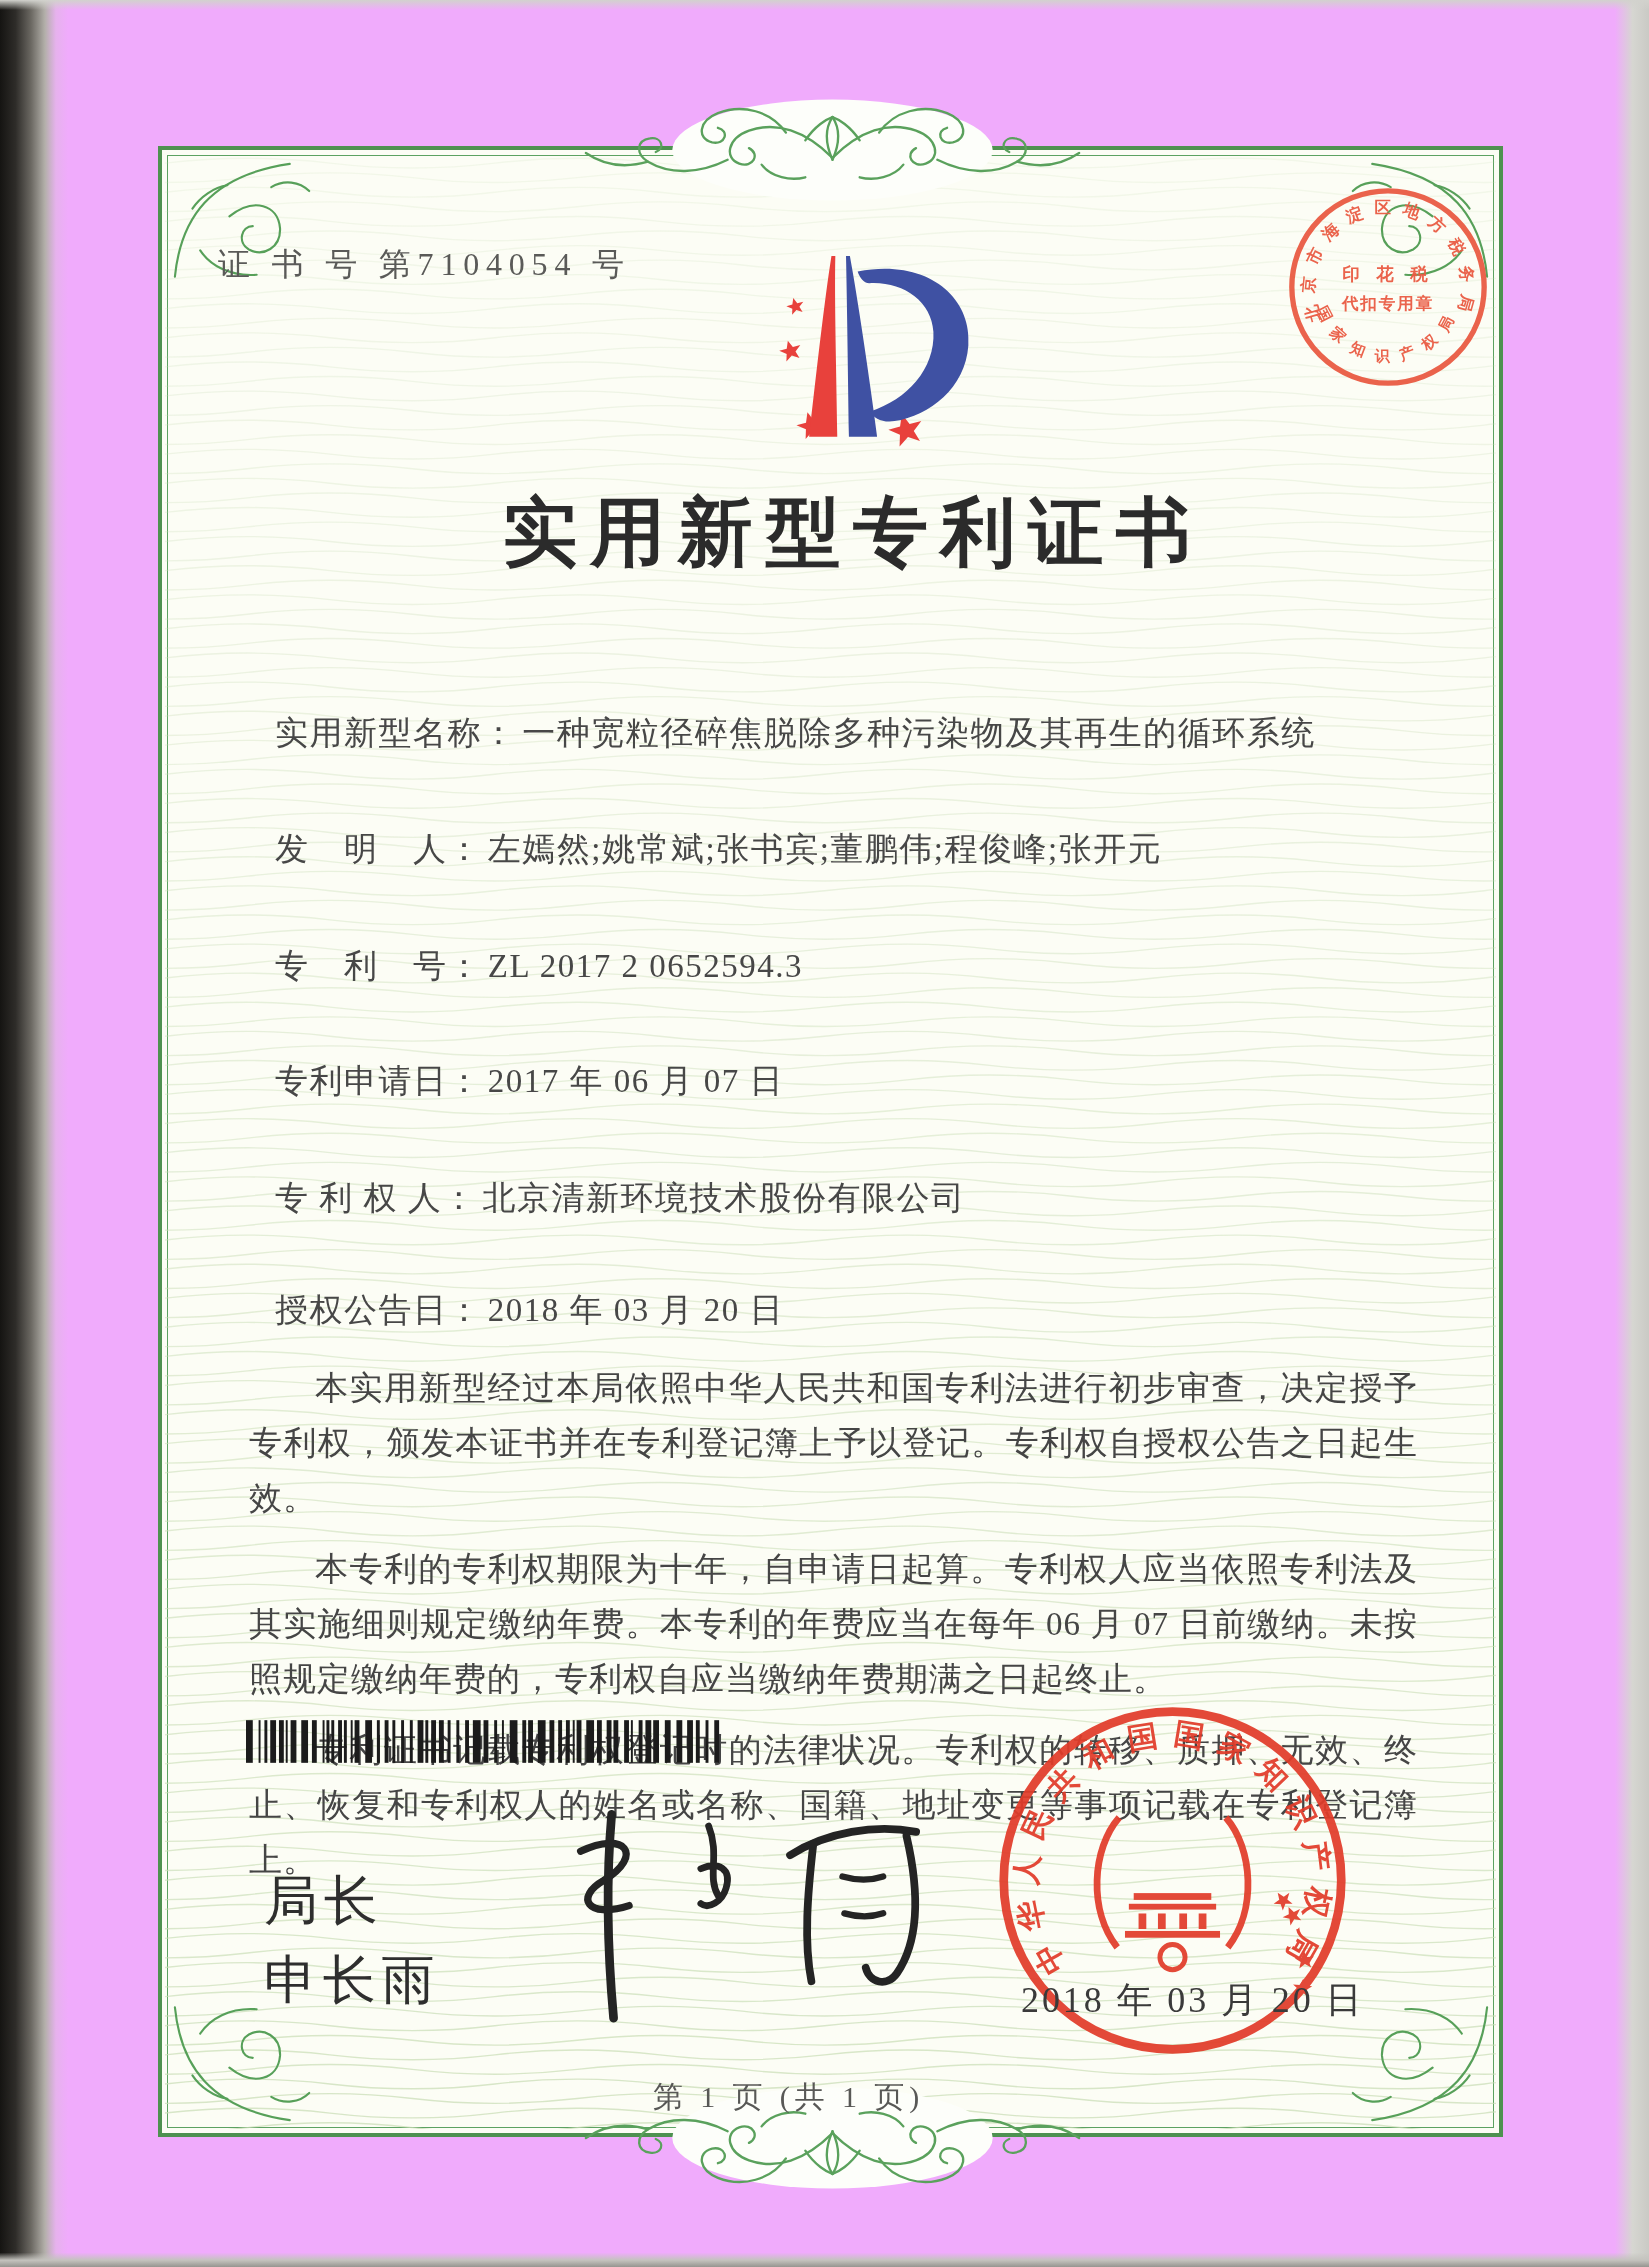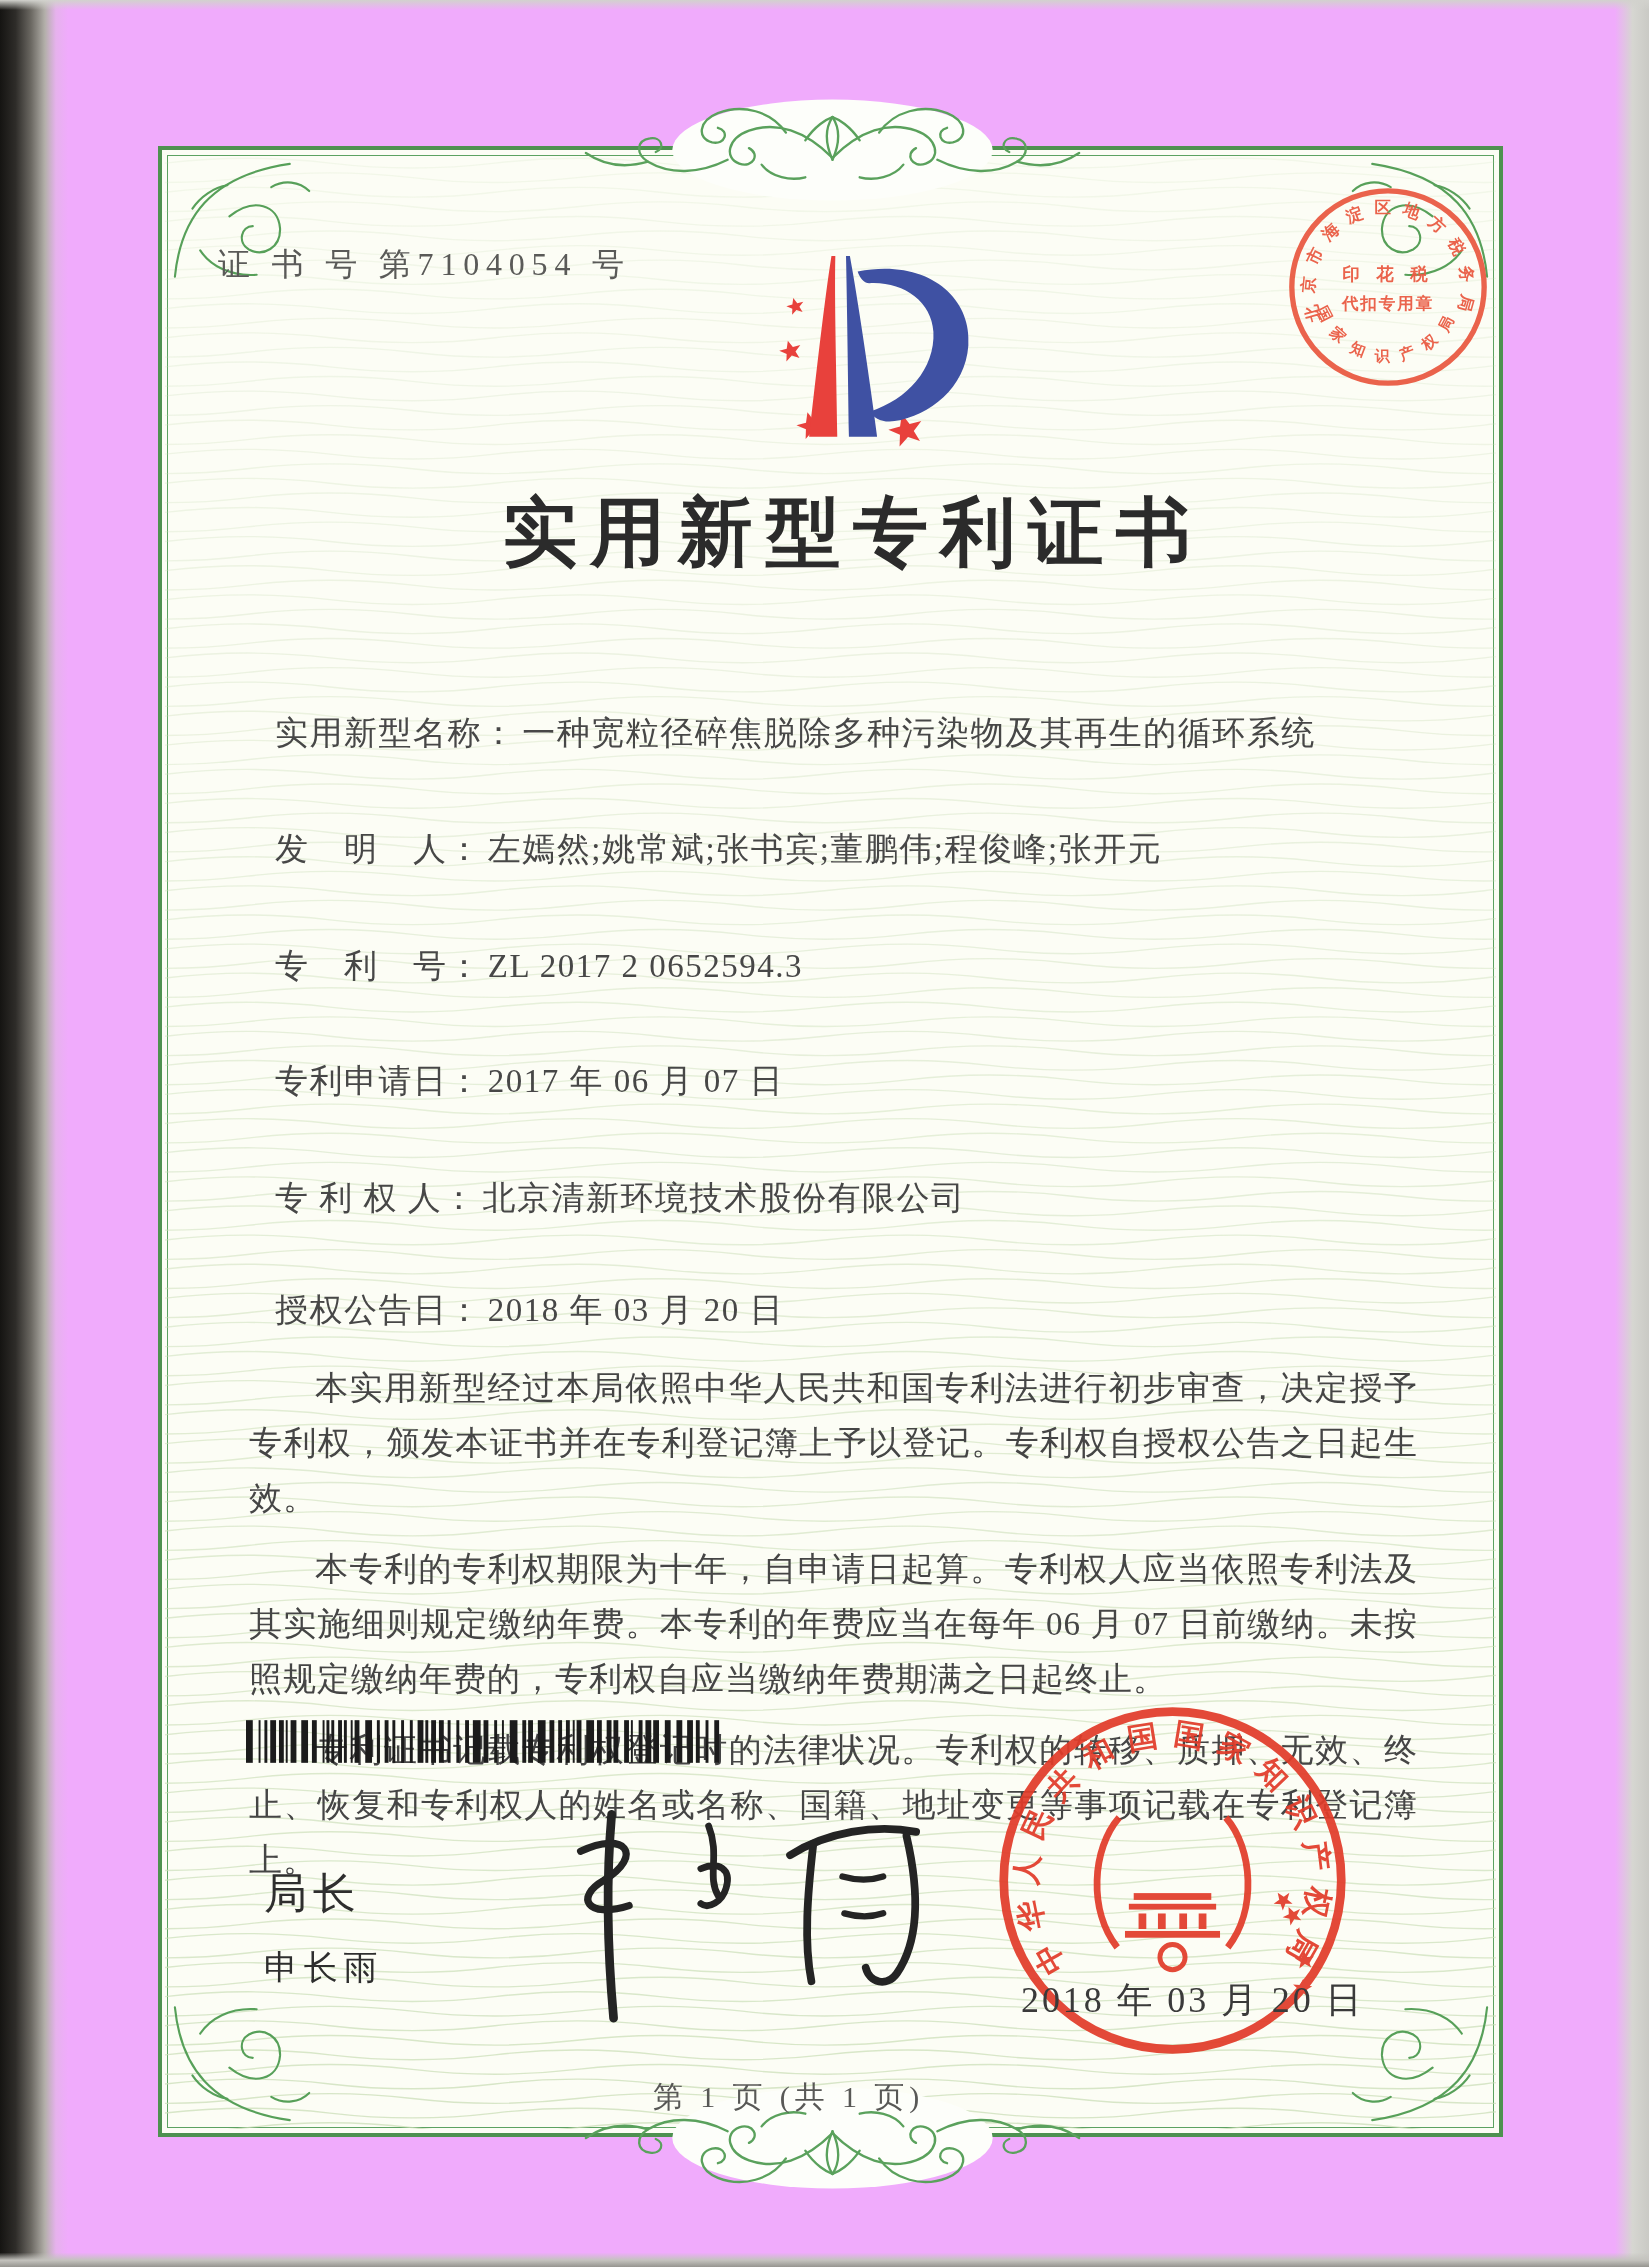--- a/index.html
+++ b/index.html
@@ -34,23 +34,23 @@
   .field-row{position:absolute;left:0;font-size:33px;color:#474747;letter-spacing:1.5px;white-space:nowrap;margin-left:29px;}
   .field-row .lab{margin-right:5.8px;}
 
   .paras{position:absolute;left:233px;top:1345px;width:1201px;z-index:3;
     font-size:33px;line-height:55px;color:#454545;text-align:justify;}
   .paras p{margin:16px;text-indent:2em;letter-spacing:1px;}
 
   #barcode{position:absolute;left:246px;top:1720px;z-index:3;}
 
   .director-label{position:absolute;left:264px;top:1865px;font-family:"Liberation Sans",sans-serif;
-    font-size:43px;color:#2e2e2e;letter-spacing:5.8px;z-index:3;}
+    font-size:54px;color:#2e2e2e;letter-spacing:5.8px;z-index:3;}
   .director-name{position:absolute;left:264px;top:1945px;font-family:"Liberation Sans",sans-serif;
-    font-size:34px;color:#2e2e2e;letter-spacing:5.8px;z-index:3;}
+    font-size:53px;color:#2e2e2e;letter-spacing:5.8px;z-index:3;}
   .signature{position:absolute;left:536px;top:1787px;z-index:3;}
 
   .office-seal{position:absolute;left:995px;top:1703px;z-index:4;opacity:.93;}
   .seal-date{position:absolute;left:1021px;top:1976px;font-size:36px;color:#3a3a3a;letter-spacing:2.9px;z-index:5;white-space:nowrap;}
 
   .footer{position:absolute;left:449px;top:2077px;width:679px;text-align:center;
     font-size:30px;color:#585856;letter-spacing:4.9px;z-index:3;}
 </style>
 </head>
 <body>

